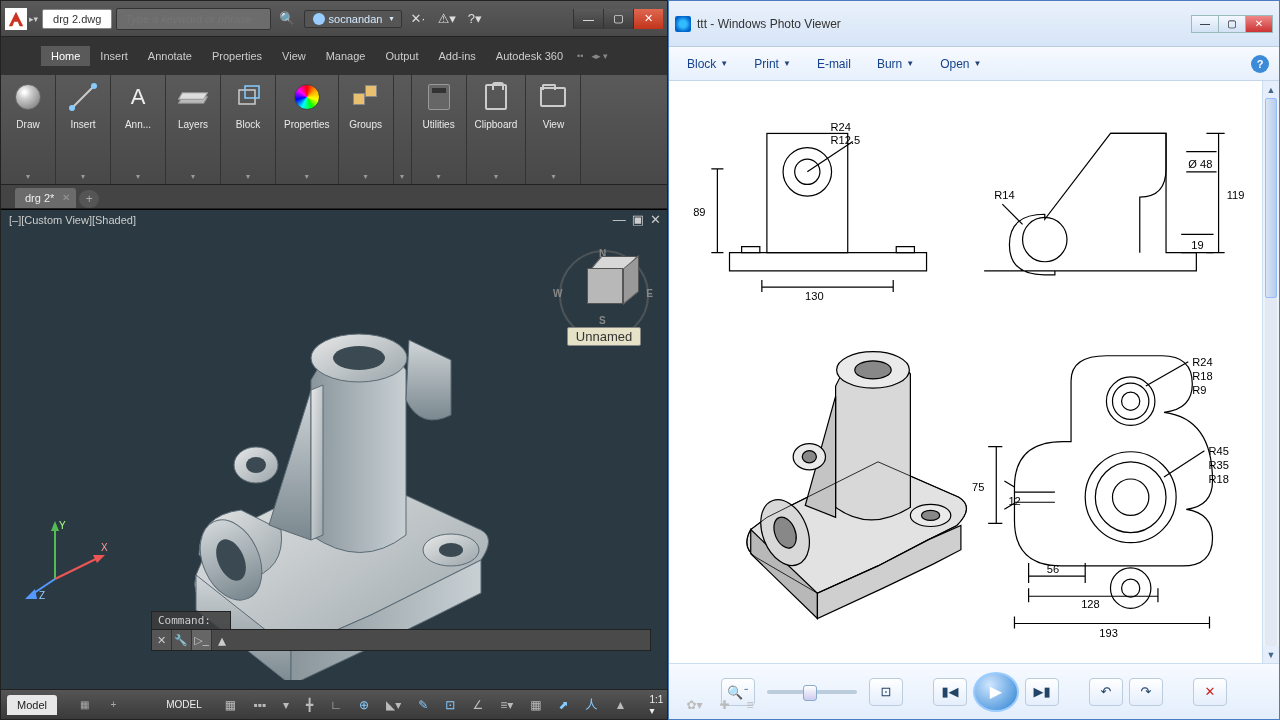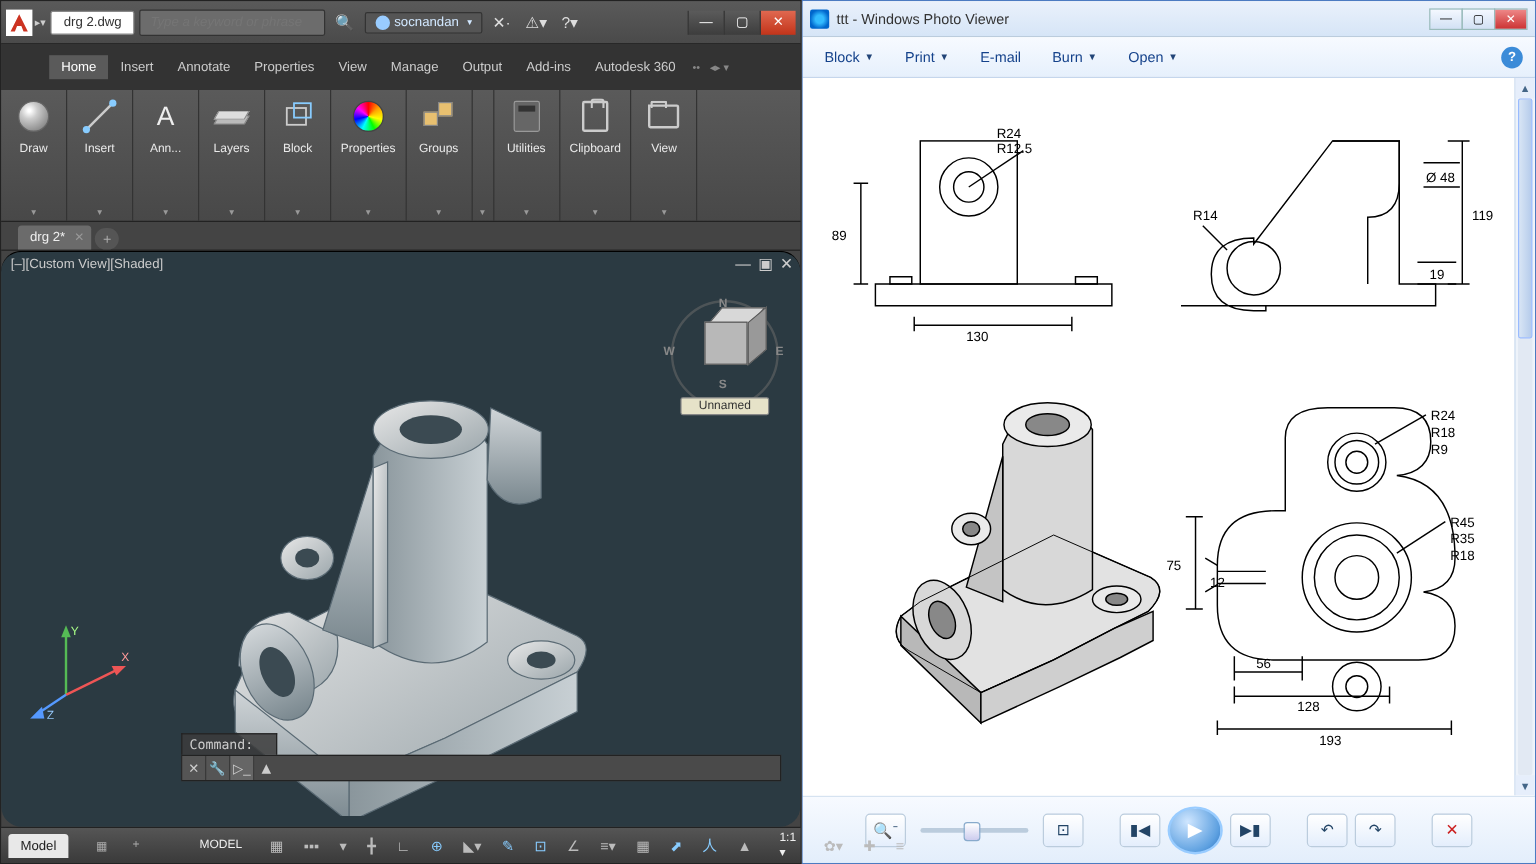--- a/index.html
+++ b/index.html
@@ -46,32 +46,32 @@
   .layers-icon::after{top:4px;left:0;background:#ddd;}
   .grp-icon{width:26px;height:24px;position:relative}
   .grp-icon .g1,.grp-icon .g2{position:absolute;width:12px;height:12px;border:1px solid #888;background:#e8c070}
   .grp-icon .g1{left:0;top:8px}.grp-icon .g2{left:12px;top:0}
 
   .doc-tabs { height:24px; background:#444; display:flex; align-items:flex-end; padding-left:14px; gap:3px; border-bottom:1px solid #222;}
   .doc-tab { background:#6b6b6b; color:#eee; font-size:11px; padding:4px 22px 4px 10px; border-radius:3px 3px 0 0; cursor:pointer; position:relative;}
   .doc-tab .x { position:absolute; right:6px; top:4px; color:#999; font-size:10px;}
   .tab-add { width:20px;height:18px;background:#555;color:#aaa;font-size:12px;display:flex;align-items:center;justify-content:center;border-radius:9px;cursor:pointer;}
 
-  .viewport { flex:1; background:#2b3a42; position:relative; border-top:1px solid #000;border-radius:17px;}
+  .viewport { flex:1; background:#2b3a42; position:relative; border-top:1px solid #000;}
   .vp-label { position:absolute; top:4px; left:8px; color:#ccc; font-size:11px;}
   .vp-ctrl { position:absolute; top:2px; right:6px; display:flex; gap:6px;}
   .vp-ctrl span { color:#ccc; font-size:13px; cursor:pointer;}
   .cube-nav { position:absolute; top:40px; right:18px; width:90px; height:90px; }
   .cube-nav .ring{position:absolute;inset:0;border:2px solid #6a6a6a;border-radius:50%;opacity:.55;}
   .cube-nav .cube{position:absolute;left:28px;top:18px;width:36px;height:36px;}
   .cube-nav .cube div{position:absolute;background:#b8b8b8;border:1px solid #555;}
   .cube-nav .cube .ft{width:36px;height:36px}
   .cube-nav .cube .tp{width:36px;height:16px;top:-12px;left:8px;transform:skewX(-40deg);background:#d8d8d8}
   .cube-nav .cube .sd{width:16px;height:36px;left:36px;top:-6px;transform:skewY(-40deg);background:#999}
-  .cube-nav .lbl{position:absolute;bottom:-6px;left:8px;right:8px;text-align:center;font-size:10px;color:#333;background:#e6e2c8;border:1px solid #888;border-radius:2px;padding:1px 0;}
+  .cube-nav .lbl{position:absolute;bottom:-6px;left:8px;right:8px;text-align:center;font-size:13px;color:#333;background:#e6e2c8;border:1px solid #888;border-radius:2px;padding:1px 0;}
   .compass{position:absolute;font-size:10px;color:#888;font-weight:bold}
 
   .model3d { position:absolute; left:150px; top:50px; width:360px; height:420px; }
 
   .ucs { position:absolute; bottom:90px; left:24px; }
 
   .cmd-bar { position:absolute; bottom:38px; left:150px; right:16px; display:flex; flex-direction:column;}
   .cmd-history{background:rgba(60,60,60,.85);color:#ccc;font-size:11px;padding:2px 6px;font-family:Consolas,monospace;border:1px solid #222;border-bottom:none;width:80px}
   .cmd-input-row{display:flex;align-items:center;background:#4a4a4a;border:1px solid #222;}
   .cmd-btn{background:#555;color:#ccc;width:20px;height:20px;display:flex;align-items:center;justify-content:center;font-size:11px;border-right:1px solid #333;cursor:pointer}
@@ -81,21 +81,21 @@
   .acad-status{height:30px;background:linear-gradient(#555,#3a3a3a);display:flex;align-items:center;padding:0 6px;gap:17px;border-top:1px solid #222}
   .model-tab{background:#e8e8e8;color:#222;font-size:11px;padding:4px 10px;border-radius:3px 3px 0 0;margin-right:4px}
   .layout-dots{color:#aaa;font-size:10px;padding:0 2px;cursor:pointer}
   .status-sep{width:1px;height:20px;background:#222;margin:0 4px}
   .status-label{color:#eee;font-size:10px;padding:0 6px}
   .s-btn{width:22px;height:22px;display:flex;align-items:center;justify-content:center;color:#bbb;font-size:12px;cursor:pointer;border-radius:2px}
   .s-btn.on{color:#8cf}
 
   
   .pv { flex:1; height:720px; background:#fdfdfd; border:1px solid #4c7bc1; display:flex; flex-direction:column; }
-  .pv-title{height:30px;background:linear-gradient(#eaf1fb,#d6e5f7);display:flex;align-items:center;padding:0 6px;gap:6px;border-bottom:1px solid #bcd}
+  .pv-title{height:46px;background:linear-gradient(#eaf1fb,#d6e5f7);display:flex;align-items:center;padding:0 6px;gap:6px;border-bottom:1px solid #bcd}
   .pv-title-icon{width:16px;height:16px;background:radial-gradient(circle,#3bf 30%,#06c 70%);border-radius:2px;}
   .pv-title-text{font-size:12px;color:#333}
   .pv-win{display:flex;margin-left:auto}
   .pv-win .wb{width:28px;height:18px;display:flex;align-items:center;justify-content:center;font-size:10px;background:linear-gradient(#f4f8ff,#d2e1f4);border:1px solid #9bb;margin-left:-1px;cursor:pointer}
   .pv-win .wb.cl{background:linear-gradient(#e88,#c33);color:#fff}
 
   .pv-menu{height:34px;background:linear-gradient(#f7faff,#e6f0fc);display:flex;align-items:center;padding:0 10px;gap:10px;border-bottom:1px solid #c5d6ec}
   .pv-menu-item{color:#15428b;font-size:12px;padding:4px 8px;cursor:pointer;display:flex;align-items:center;gap:4px}
   .pv-menu-item .ar{font-size:8px;color:#247}
   .pv-help{margin-left:auto;width:18px;height:18px;border-radius:50%;background:#3b8bd8;color:#fff;font-size:11px;font-weight:bold;display:flex;align-items:center;justify-content:center;cursor:pointer}

